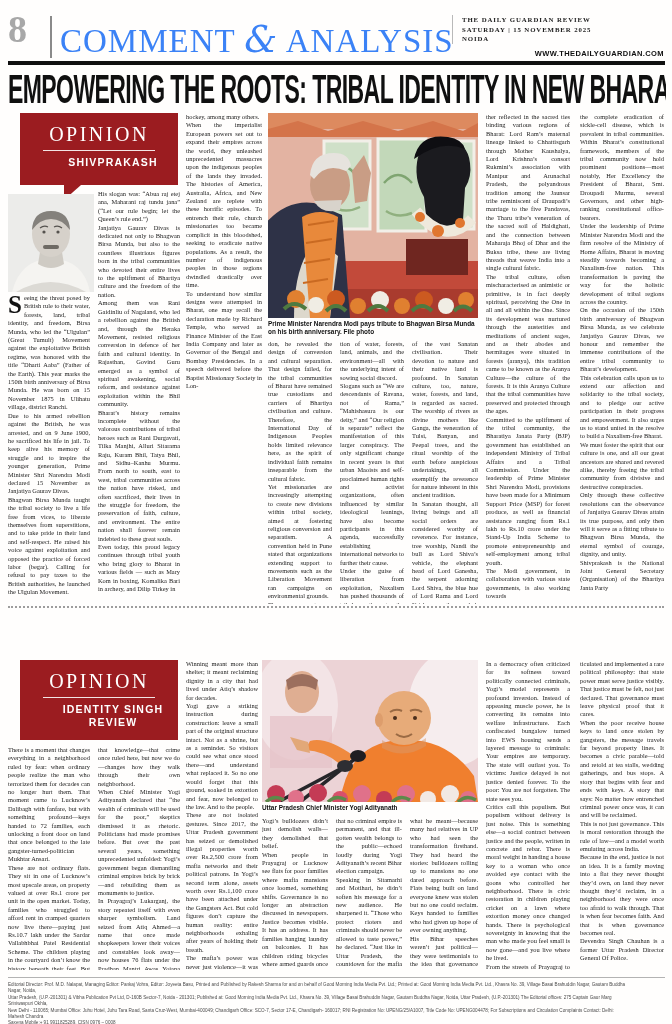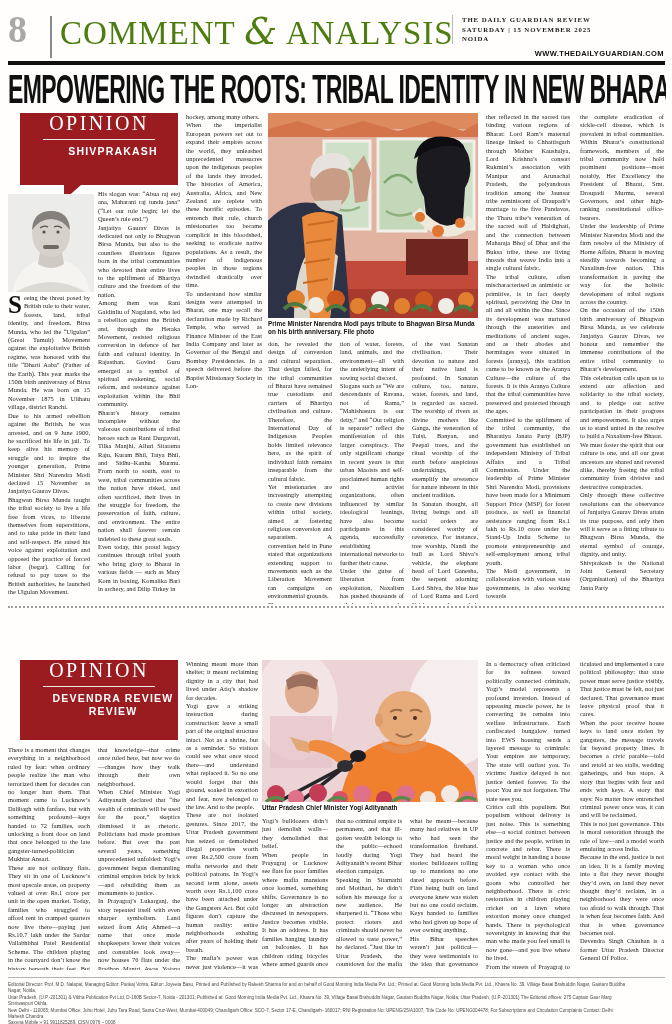--- a/index.html
+++ b/index.html
@@ -2,36 +2,36 @@
 <html><head>
 <meta charset="utf-8">
 <style>
   html,body{margin:0;padding:0;background:#ffffff;}
   .page{position:relative;width:672px;height:1024px;background:#fffefd;overflow:hidden;font-family:"Liberation Serif",serif;}
   .abs{position:absolute;}
 
   
   .pagenum{left:8px;top:10px;font:bold 38px/1 "Liberation Serif",serif;color:#a8a8a8;}
   .vrule{left:50px;top:16px;width:2px;height:42px;background:#8a8a8a;}
-  .masthead{left:60px;top:12px;font:400 33px/1.1 "Liberation Serif",serif;color:#4d7c0f;letter-spacing:1px;white-space:nowrap;text-align:center;}
+  .masthead{left:60px;top:20px;font:400 33px/1.1 "Liberation Serif",serif;color:#3b82f6;letter-spacing:1px;white-space:nowrap;text-align:center;}
   .masthead .amp{font-family:"DejaVu Serif",serif;font-style:italic;font-size:37px;}
   .pubblock{left:452px;top:15px;width:200px;border-left:1px solid #b9b9b9;padding-left:9px;}
   .pubblock div{font:bold 6.8px/9.6px "Liberation Serif",serif;letter-spacing:.9px;color:#1d1d1d;}
   .site{right:8px;top:50px;font:bold 7.5px/1 "Liberation Sans",sans-serif;letter-spacing:.4px;color:#0f0f0f;}
   .thickrule{left:8px;top:61px;width:657px;height:4px;background:#101010;}
 
   
   .hl1wrap{left:8px;top:67px;width:658px;height:45px;overflow:hidden;}
   .hl1{display:inline-block;font:800 40px/44px "Liberation Sans",sans-serif;letter-spacing:-1px;color:#101010;white-space:nowrap;transform:scaleX(.575);transform-origin:0 0;}
   .hl2wrap{left:8px;top:609px;width:660px;height:48px;overflow:hidden;}
   .hl2wrap div{font:500 25px/23.5px "Liberation Serif",serif;color:#121212;white-space:nowrap;transform:scaleX(.87);transform-origin:0 50%;}
 
   
   .obox{background:#9b1c20;color:#fff;text-align:center;}
-  .obox .okick{font:400 20px/1 "Liberation Serif",serif;letter-spacing:2.5px;}
+  .obox .okick{font:400 20px/1 "Liberation Serif",serif;letter-spacing:2.5px;margin-top:11px;}
   .obox .orule{width:112px;height:1px;background:#f3e4e4;margin:6px auto 5px auto;}
   .obox .oname{font:bold 10.5px/12.5px "Liberation Sans",sans-serif;letter-spacing:1.2px;margin-left:28px;}
   .tail{width:0;height:0;border-top:15px solid #9b1c20;border-right:17px solid transparent;}
 
   
   .col{font:400 6.4px/8.4px "Liberation Serif",serif;color:#1c1c1c;text-align:justify;white-space:pre-line;overflow:hidden;}
   .dc::first-letter{float:left;font-size:25px;line-height:20px;padding:1px 2px 0 0;font-weight:600;color:#111;}
   .cap{font:bold 6.4px/8.2px "Liberation Sans",sans-serif;color:#101010;text-align:left;white-space:normal;}
 
   .dotted{left:8px;top:606px;width:656px;border-top:2px dotted #9d9d9d;height:0;}
@@ -153,21 +153,21 @@
 We must foster the spirit that our culture is one, and all our great ancestors are shared and revered alike, thereby freeing the tribal community from divisive and destructive conspiracies.
 Only through these collective resolutions can the observance of Janjatiya Gaurav Divas attain its true purpose, and only then will it serve as a fitting tribute to Bhagwan Birsa Munda, the eternal symbol of courage, dignity, and unity.
 Shivprakash is the National Joint General Secretary (Organisation) of the Bhartiya Janta Party</div>
 
   <div class="abs dotted"></div>
 
 
   <div class="abs obox" style="left:20px;top:660px;width:158px;height:80px;">
     <div class="okick">OPINION</div>
     <div class="orule"></div>
-    <div class="oname">DEVENDRA REVIEW</div>
+    <div class="oname">IDENTITY SINGH</div>
     <div class="oname">REVIEW</div>
   </div>
 
   <div class="abs col" style="left:8px;top:746px;width:82px;height:224px;">There is a moment that changes everything in a neighborhood ruled by fear: when ordinary people realize the man who terrorized them for decades can no longer hurt them. That moment came to Lucknow’s Dalibagh with fanfare, but with something profound—keys handed to 72 families, each unlocking a front door on land that once belonged to the late gangster-turned-politician Mukhtar Ansari.
 These are not ordinary flats. They sit in one of Lucknow’s most upscale areas, on property valued at over Rs.1 crore per unit in the open market. Today, families who struggled to afford rent in cramped quarters now live there—paying just Rs.10.7 lakh under the Sardar Vallabhbhai Patel Residential Scheme. The children playing in the courtyard don’t know the history beneath their feet. But their parents do. And</div>
   <div class="abs col" style="left:98px;top:746px;width:82px;height:224px;">that knowledge—that crime once ruled here, but now we do—changes how they walk through their own neighborhood.
 When Chief Minister Yogi Adityanath declared that “the wealth of criminals will be used for the poor,” skeptics dismissed it as rhetoric. Politicians had made promises before. But over the past several years, something unprecedented unfolded: Yogi’s government began dismantling criminal empires brick by brick—and rebuilding them as monuments to justice.
 In Prayagraj’s Lukarganj, the story repeated itself with even sharper symbolism. Land seized from Atiq Ahmed—a name that once made shopkeepers lower their voices and constables look away—now houses 76 flats under the Pradhan Mantri Awas Yojana (Urban). The selection was done through lottery.</div>
   <div class="abs col" style="left:186px;top:660px;width:72px;height:310px;">Winning meant more than shelter; it meant reclaiming dignity in a city that had lived under Atiq’s shadow for decades.
 Yogi gave a striking instruction during construction: leave a small part of the original structure intact. Not as a shrine, but as a reminder. So visitors could see what once stood there—and understand what replaced it. So no one would forget that this ground, soaked in extortion and fear, now belonged to the law. And to the people.

